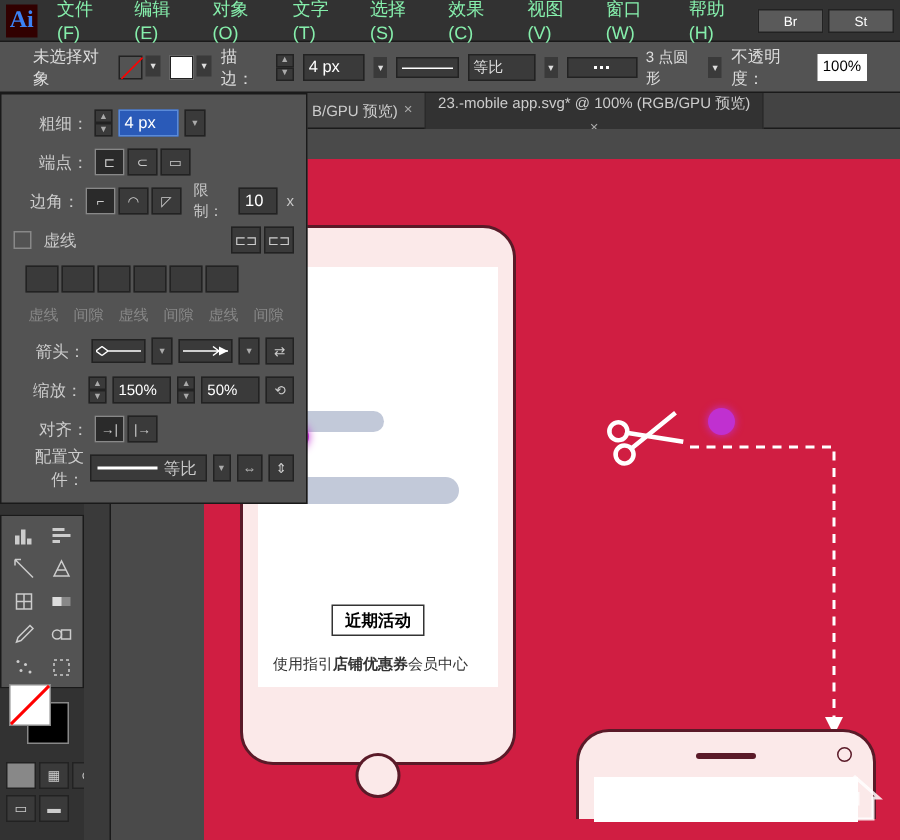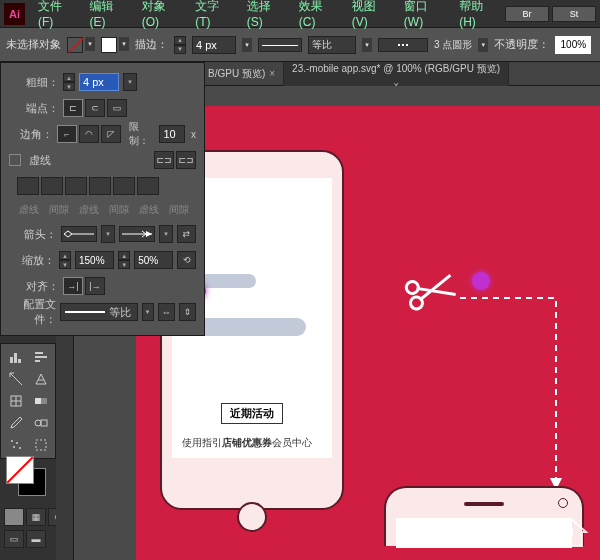--- a/index.html
+++ b/index.html
@@ -1,24 +1,24 @@
 <!DOCTYPE html>
 <html><head>
 <meta charset="utf-8">
 <style>
 * { margin: 0; padding: 0; box-sizing: border-box; font-family: "Microsoft YaHei", "SimSun", sans-serif; }
 body { width: 600px; height: 560px; background: #323232; overflow: hidden; position: relative; font-size: 11px; color: #c8c8c8; }
 
 .app-bar { height: 28px; background: #323232; display: flex; align-items: center; padding: 0 4px; border-bottom: 1px solid #1a1a1a; }
-.ai-logo { width: 22px; height: 22px; background: #310000; color: #ec4899; font-weight: bold; display: flex; align-items: center; justify-content: center; font-size: 11px; margin-right: 6px; }
+.ai-logo { width: 22px; height: 22px; background: #310000; color: #3b82f6; font-weight: bold; display: flex; align-items: center; justify-content: center; font-size: 16px; margin-right: 6px; font-family: Liberation Serif, serif; }
 .menu-item { padding: 0 7px; color: #86efac; cursor: default; font-size: 12px; }
 .br-st { display: flex; gap: 3px; margin-left: auto; }
 .brst-box { width: 44px; height: 16px; background: #5a5a5a; color: #fff; font-size: 9px; display: flex; align-items: center; justify-content: center; border: 1px solid #222; }
 
-.control-bar { height: 34px; background: #535353; display: flex; align-items: center; padding: 0 6px; gap: 6px; border-bottom: 1px solid #1a1a1a; font-size: 11px; color: #ddd; }
+.control-bar { height: 34px; background: #535353; display: flex; align-items: center; padding: 0 22px; gap: 6px; border-bottom: 1px solid #1a1a1a; font-size: 11px; color: #ddd; }
 .swatch-pair { display: flex; gap: 2px; }
 .swatch { width: 16px; height: 16px; border: 1px solid #222; position: relative; }
 .swatch.none::after { content: ''; position: absolute; width: 20px; height: 1px; background: red; transform: rotate(-45deg); top: 7px; left: -2px; }
 .swatch.white { background: #fff; }
 .dd-arrow { width: 10px; height: 14px; background: #3a3a3a; display: flex; align-items: center; justify-content: center; font-size: 7px; }
 .num-input { width: 44px; height: 18px; background: #3a3a3a; border: 1px solid #222; color: #fff; font-size: 11px; padding: 0 3px; display: flex; align-items: center; }
 .stepper { display: flex; flex-direction: column; }
 .step-btn { width: 12px; height: 9px; background: #3a3a3a; border: 1px solid #222; font-size: 6px; color: #aaa; display: flex; align-items: center; justify-content: center; }
 .line-preview { width: 44px; height: 14px; background: #3a3a3a; border: 1px solid #222; position: relative; }
 .line-preview::after { content: ''; position: absolute; left: 3px; right: 3px; top: 6px; height: 1px; background: #fff; }

